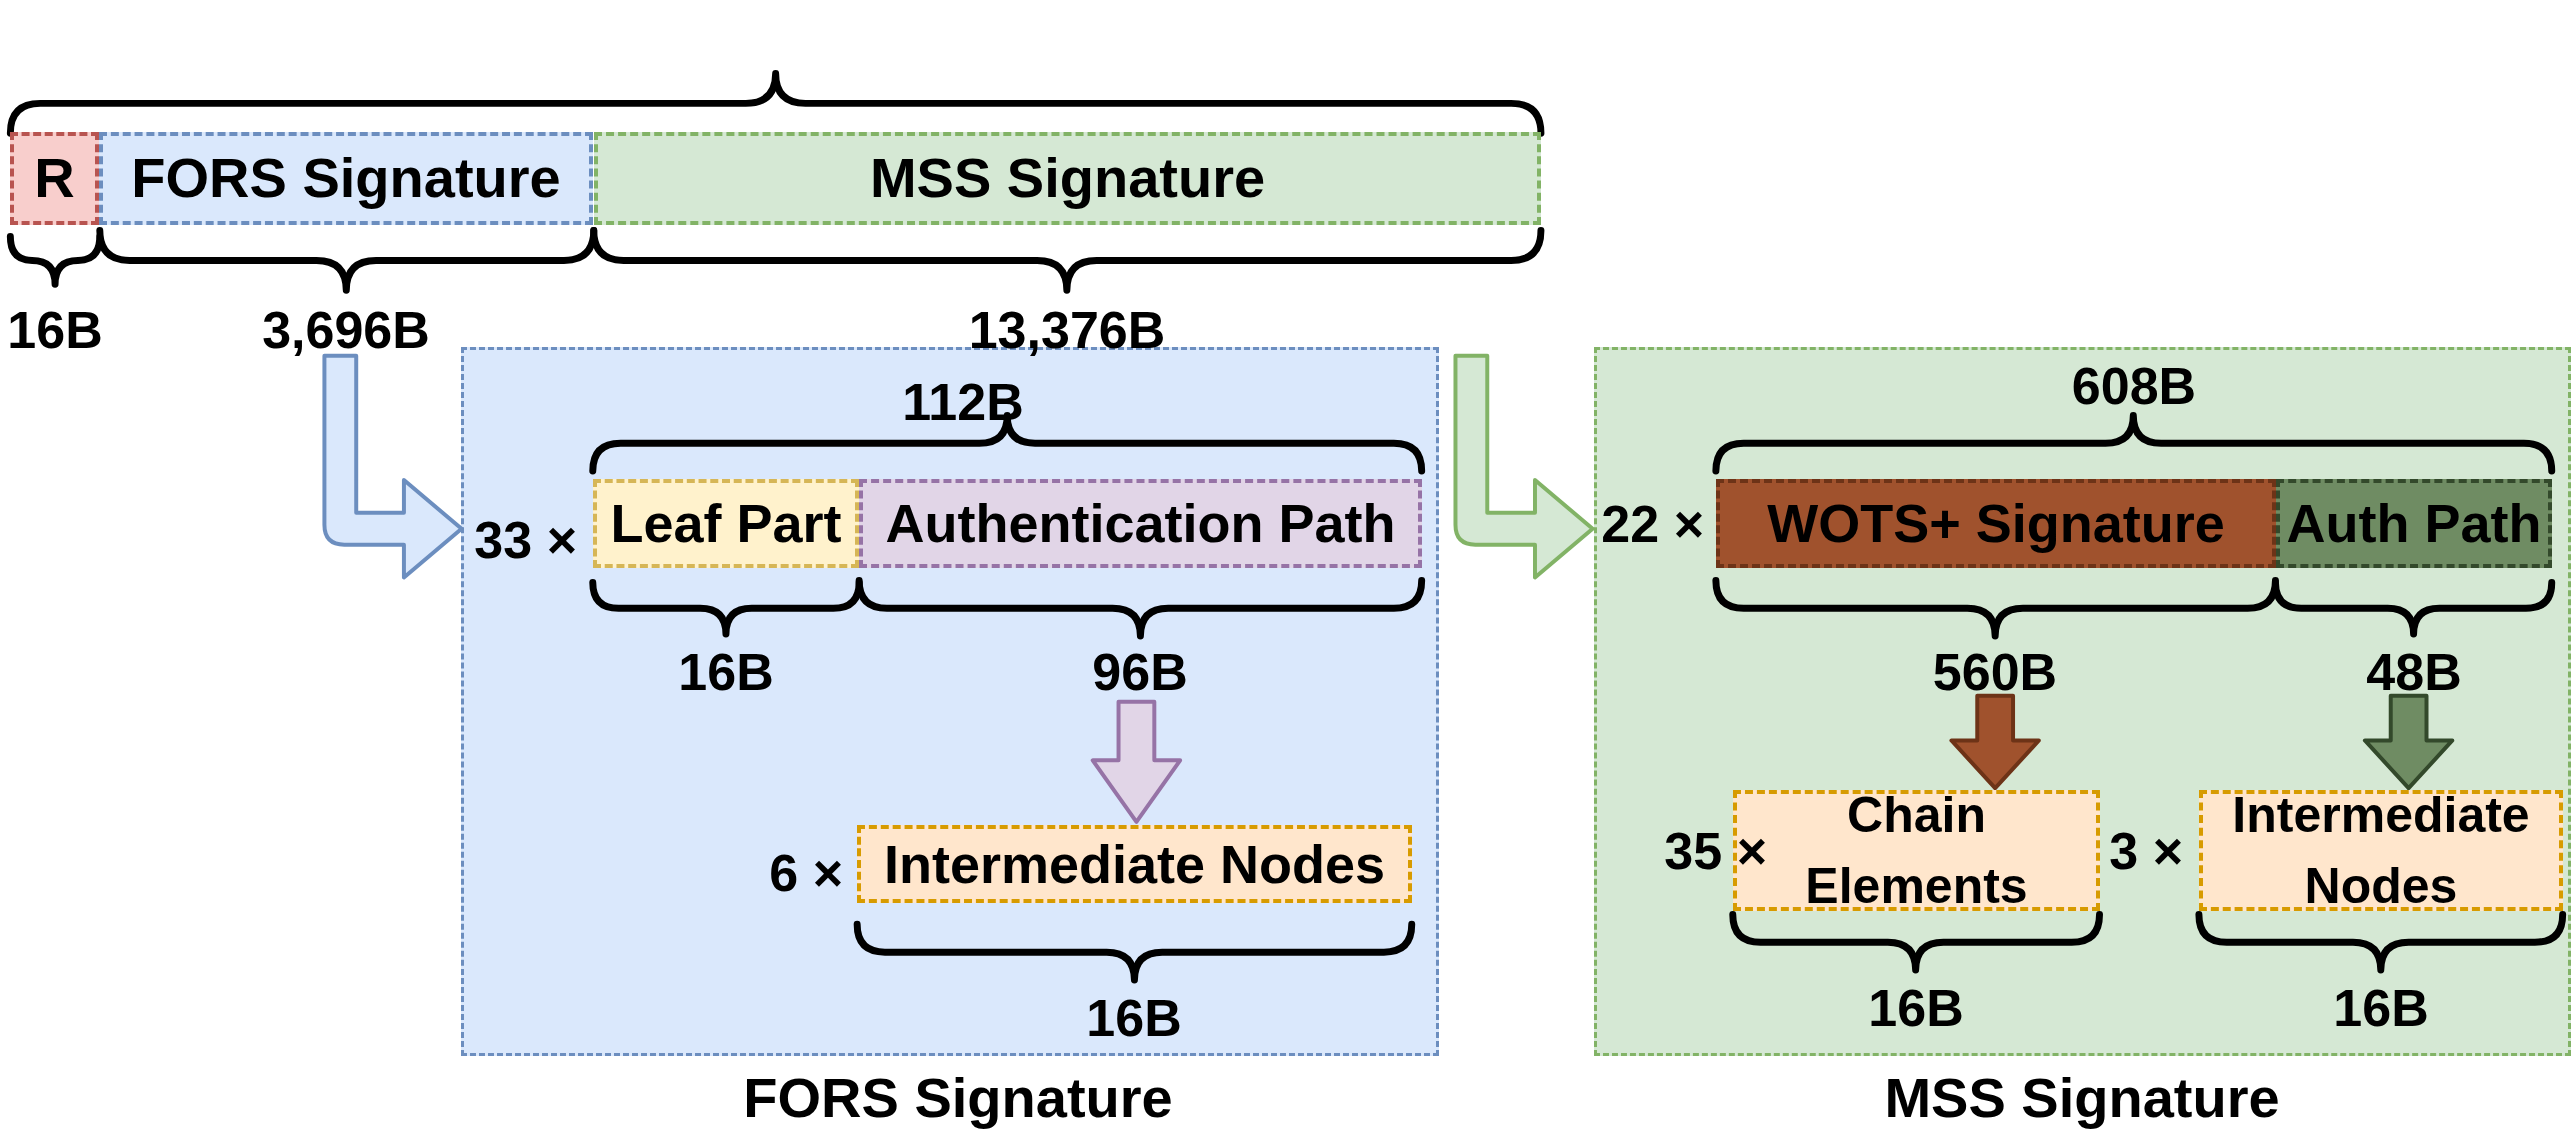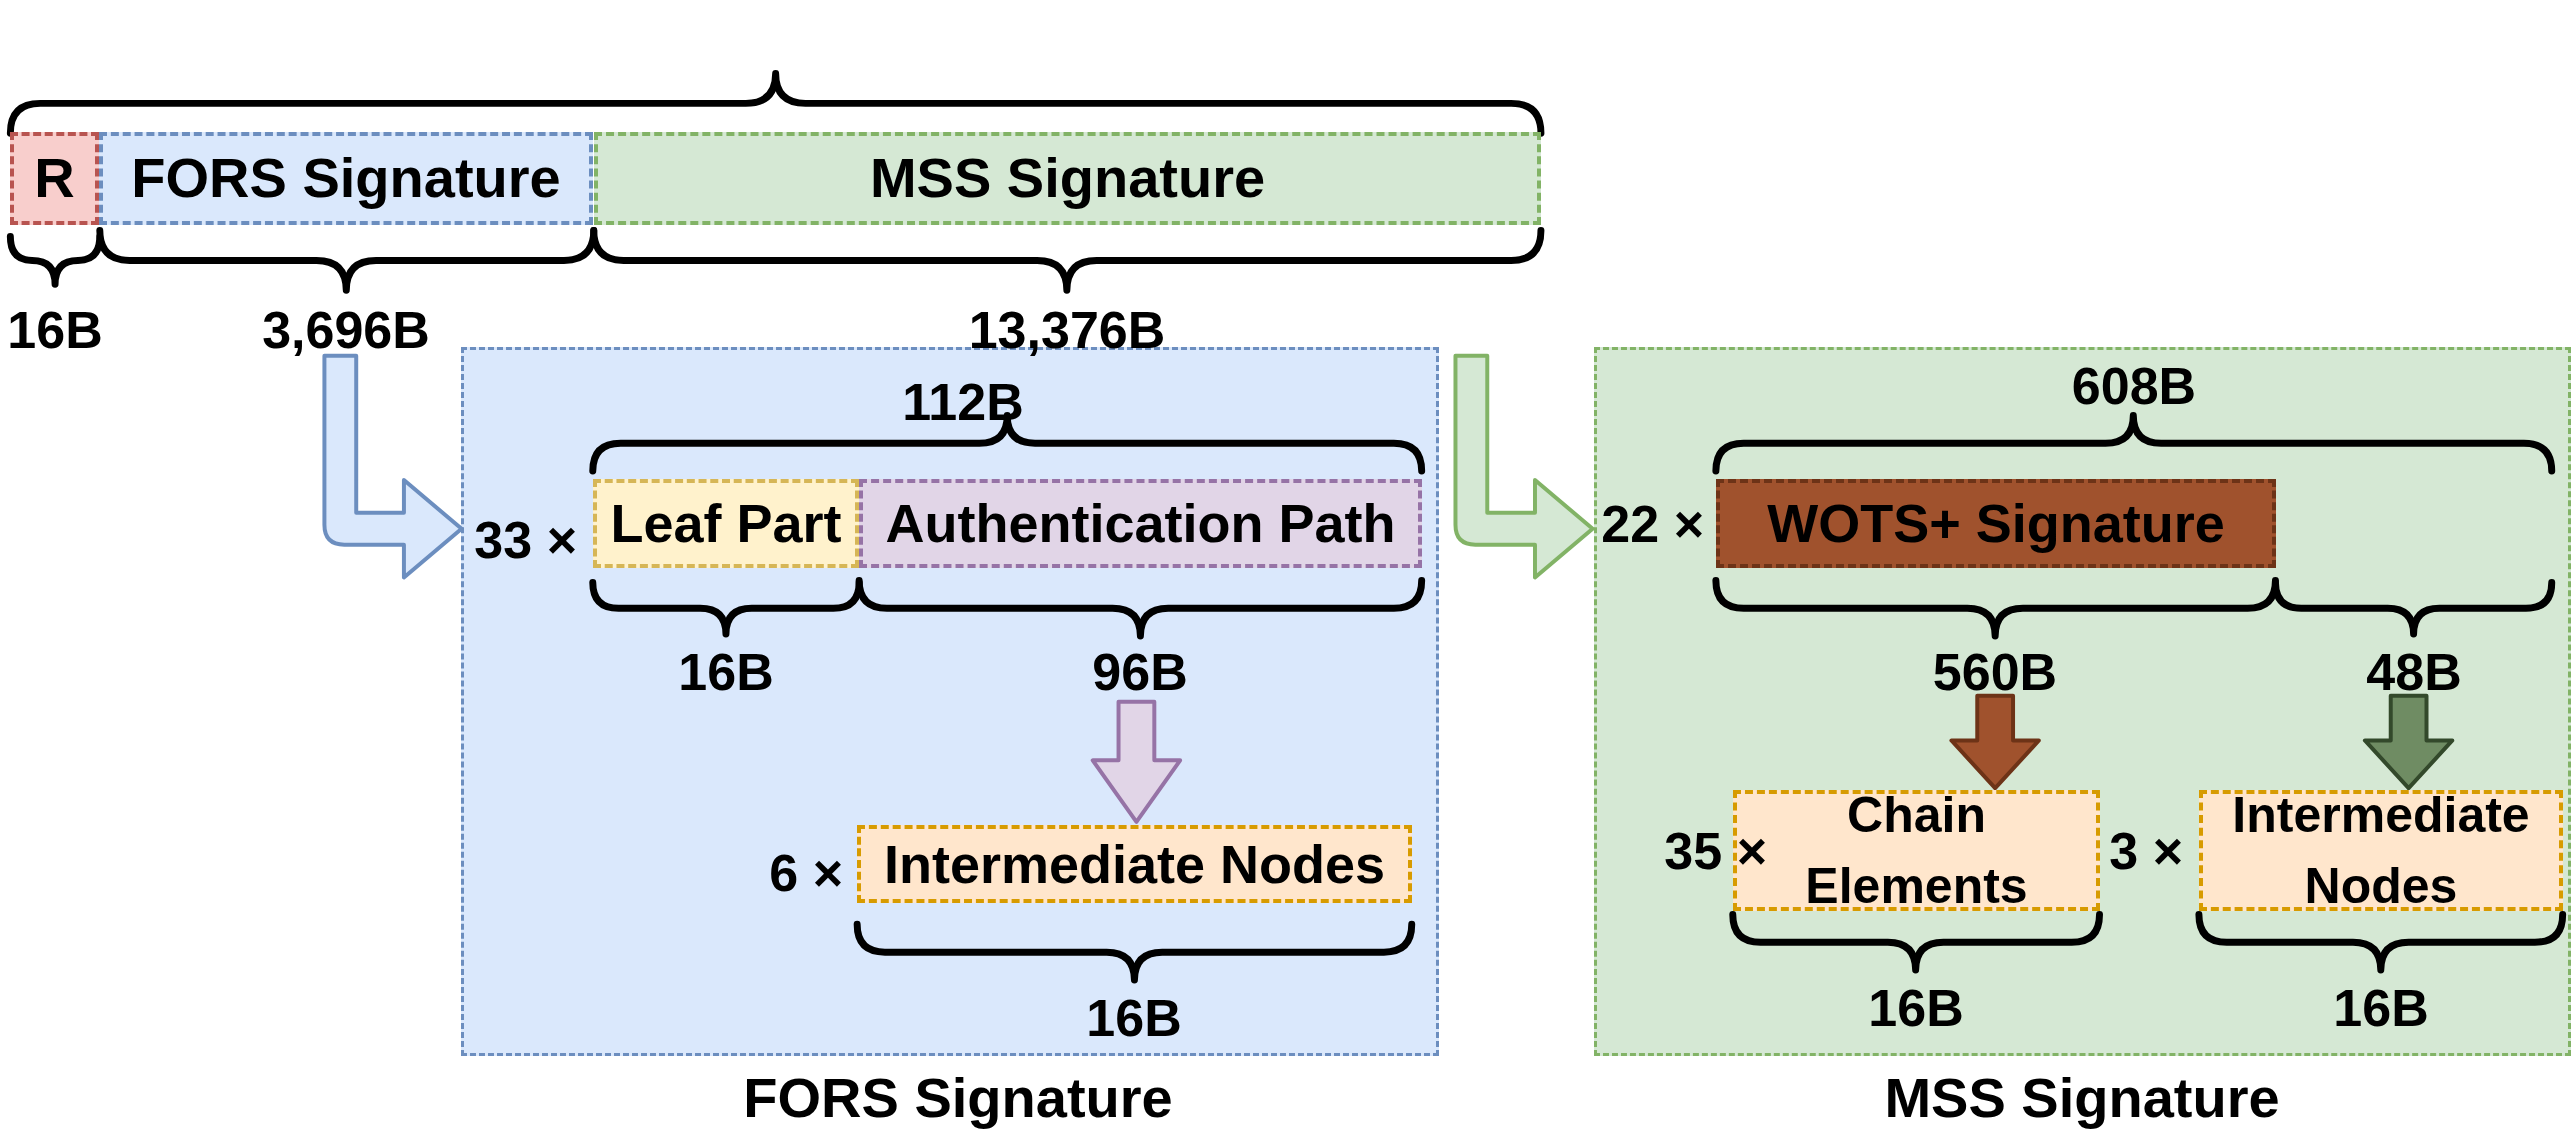--- a/index.html
+++ b/index.html
@@ -71,20 +71,21 @@
   <div class="lbl" style="left:726px;top:672px;">16B</div>
   <div class="lbl" style="left:1140px;top:672px;">96B</div>
   <div class="lbl-r" style="left:843px;top:873px;">6 ×</div>
   <div class="box f54" style="left:857px;top:825px;width:555px;height:78px;background:#FFE6CC;border:4px dashed #D79B00;">Intermediate Nodes</div>
   <div class="lbl" style="left:1134px;top:1018px;">16B</div>
   <div class="lbl cap" style="left:958px;top:1097px;">FORS Signature</div>
 
   <div class="lbl" style="left:2134px;top:386px;">608B</div>
   <div class="lbl-r" style="left:1704px;top:524px;">22 ×</div>
   <div class="box f54 white" style="left:1716px;top:479px;width:560px;height:89px;background:#A0522D;border:4px dashed #6D3317;">WOTS+ Signature</div>
+  <div class="box f54 white" style="left:2276px;top:479px;width:276px;height:89px;background:#6F8C63;border:4px dashed #33492B;">Auth Path</div>
   <div class="lbl" style="left:1995px;top:672px;">560B</div>
   <div class="lbl" style="left:2414px;top:672px;">48B</div>
 
   <div class="lbl-r" style="left:1719px;top:851px;margin-left:48px;">35 ×</div>
   <div class="box f50" style="left:1733px;top:790px;width:367px;height:121px;background:#FFE6CC;border:4px dashed #D79B00;">
     <span>Chain</span>
     <span>Elements</span>
   </div>
   <div class="lbl-r" style="left:2183px;top:851px;">3 ×</div>
   <div class="box f50" style="left:2199px;top:790px;width:364px;height:121px;background:#FFE6CC;border:4px dashed #D79B00;">

